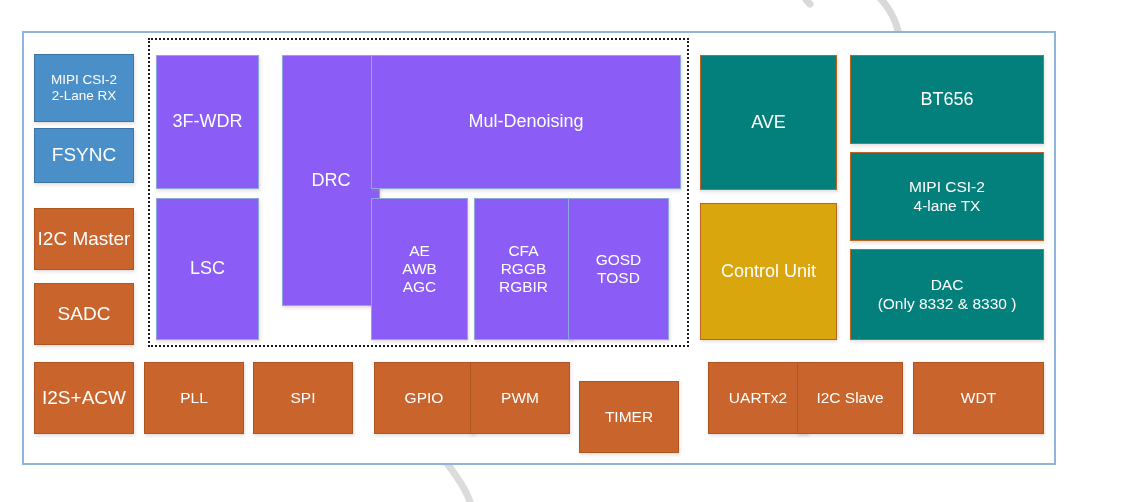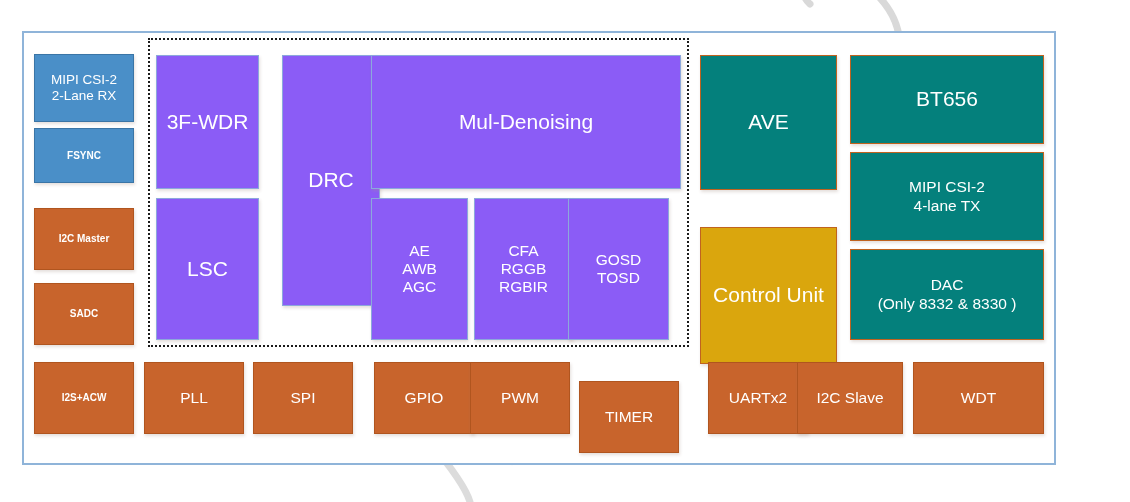--- a/index.html
+++ b/index.html
@@ -64,27 +64,26 @@
     background: #8b5cf6;
     border-color: #8CA8DC;
   }
   .teal {
     background: #04807C;
     border-color: #C0631F;
   }
   .gold {
     background: #DAA60D;
     border-color: #C0631F;
-    margin-top: 24px;
   }
 
   .fs13 { font-size: 13.5px; }
-  .fs14 { font-size: 10px; font-weight: bold; }
+  .fs14 { font-size: 19px; }
   .fs15 { font-size: 15.5px; }
-  .fs16 { font-size: 21px; }
+  .fs16 { font-size: 18px; }
 
   
   #isp-region {
     position: absolute;
     left: 148px;
     top: 38px;
     width: 541px;
     height: 309px;
     border: 2px dotted #1a1a1a;
     box-sizing: border-box;

